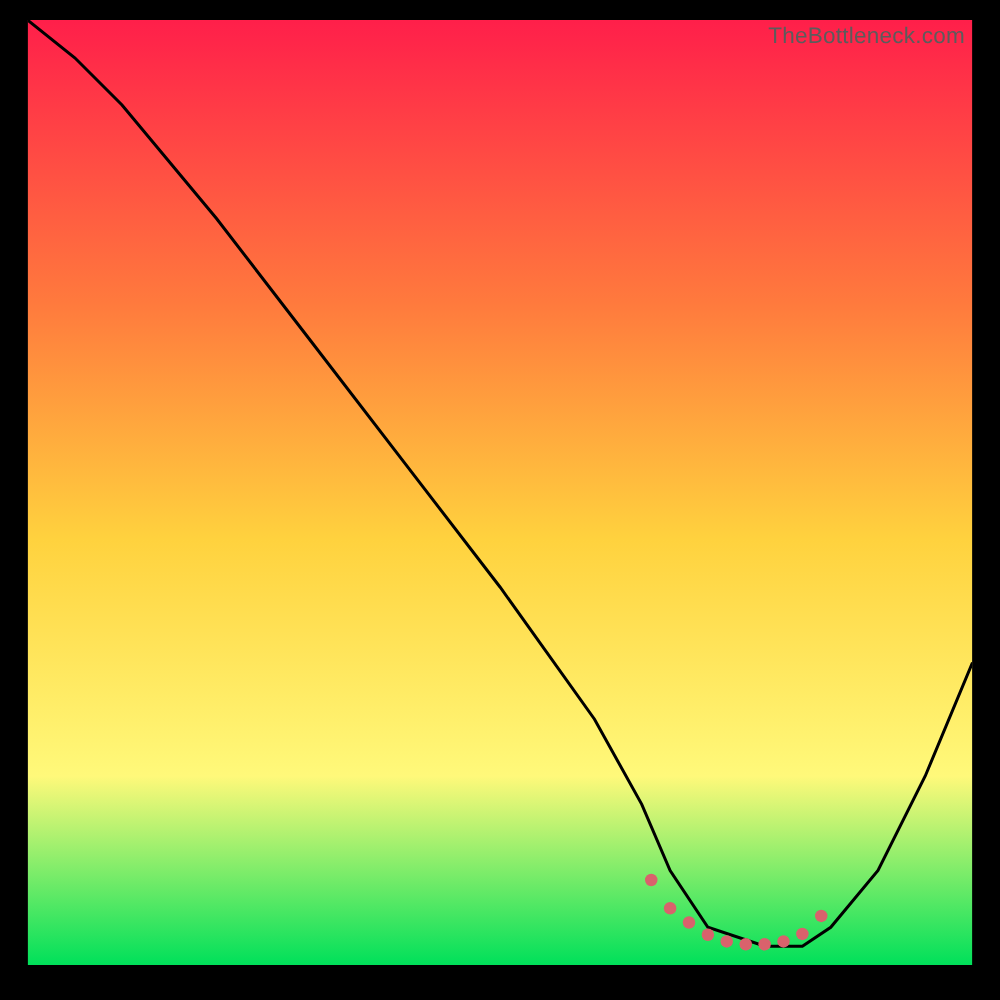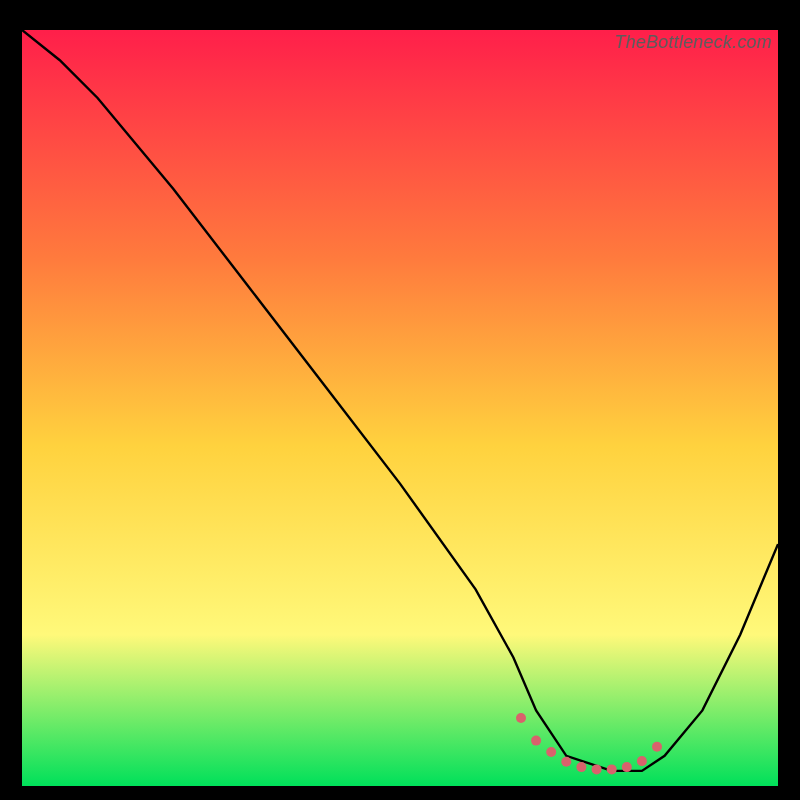--- a/index.html
+++ b/index.html
@@ -7,25 +7,24 @@
     padding: 0;
     width: 800px;
     height: 800px;
     background: #000;
     position: relative;
     font-family: Arial, Helvetica, sans-serif;
   }
   .frame {
     position: absolute;
     left: 22px;
-    top: 30px;
+    top: 16px;
     width: 756px;
     height: 680px;
     background: #000;
-    font-style: italic;
   }
   .plot-area {
     position: absolute;
     left: 0;
     top: 0;
     width: 756px;
     height: 756px;
     overflow: hidden;
   }
   .watermark {

